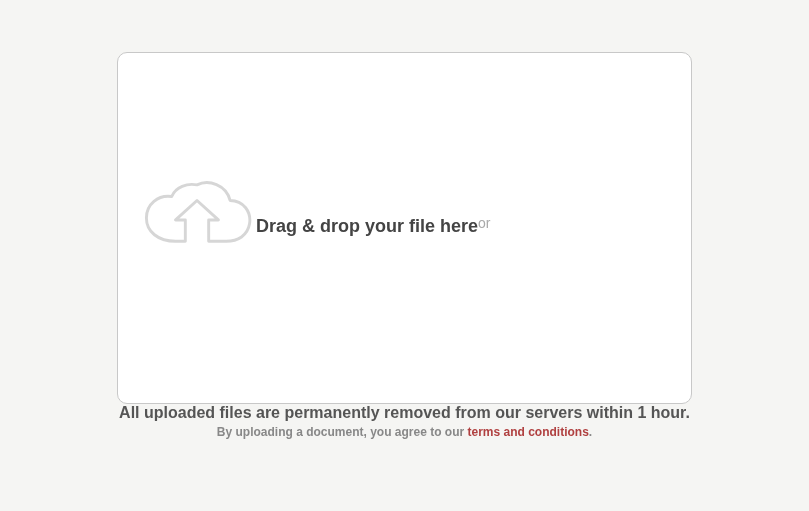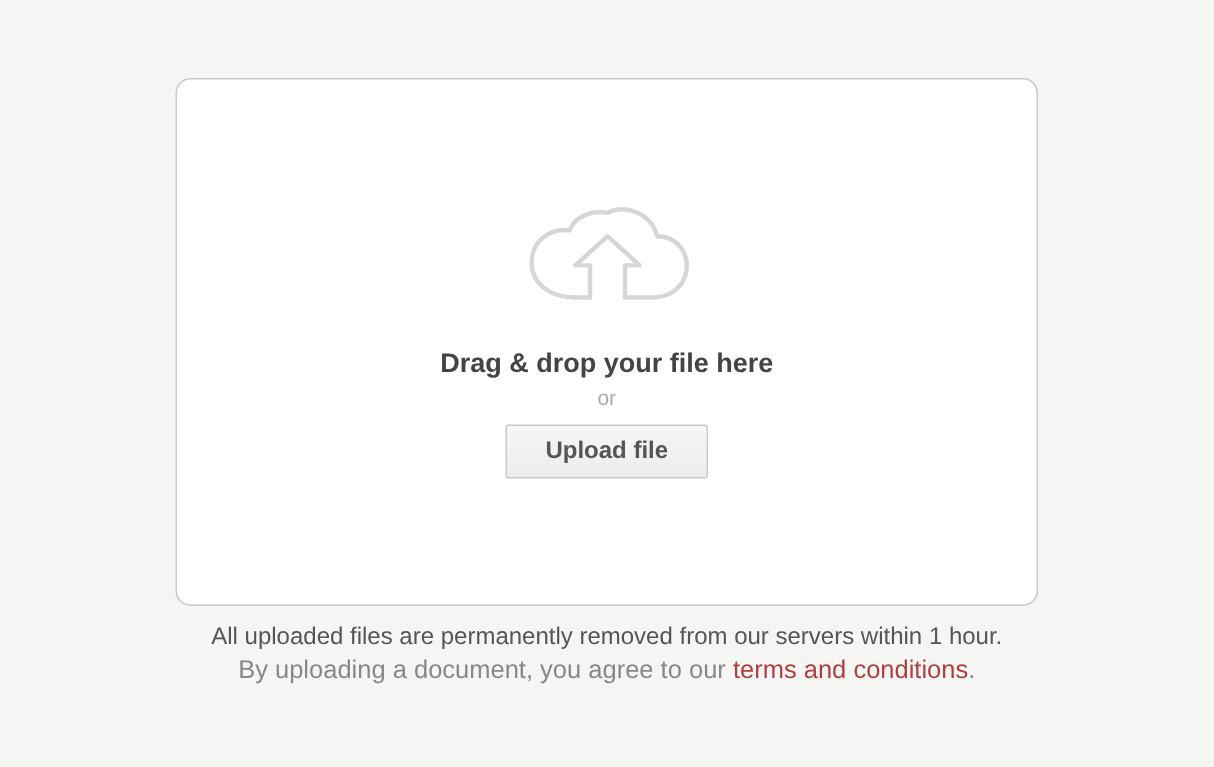--- a/index.html
+++ b/index.html
@@ -13,23 +13,22 @@
       align-items: center;
       padding-top: 52px;
     }
     .dropzone {
       width: 575px;
       height: 352px;
       background: #ffffff;
       border: 1px solid #c8c8c8;
       border-radius: 10px;
       display: flex;
-      flex-direction: column;
+      flex-direction: row;
       align-items: center;
-      justify-content: center;
       padding: 20px;
     }
     .cloud-icon {
       margin-bottom: 22px;
     }
     .cloud-icon svg {
       width: 118px;
       height: 72px;
       display: block;
     }
@@ -48,30 +47,31 @@
       background: linear-gradient(#f6f6f6, #ededed);
       border: 1px solid #c9c9c9;
       border-radius: 2px;
       padding: 8px 26px;
       font-size: 16px;
       font-weight: 600;
       color: #555555;
       cursor: pointer;
     }
     .notice {
-      margin-top: 12px;
       font-size: 16px;
       color: #555555;
       text-align: center;
+      font-weight: bold;
     }
     .agreement {
       margin-top: 3px;
-      font-size: 17px;
+      font-size: 12px;
       color: #888888;
       text-align: left;
+      font-weight: bold;
     }
     .terms-link {
       color: #b04040;
       text-decoration: none;
       cursor: pointer;
     }
   </style>
 </head>
 <body>
 
@@ -90,19 +90,18 @@
                L 82 40
                L 60 20
                L 38 40
                L 48 40
                L 48 62
                Z" stroke-linejoin="round"></path>
     </svg>
   </div>
   <div class="dropzone-title">Drag &amp; drop your file here</div>
   <div class="or-text">or</div>
-  <button class="upload-button">Upload file</button>
 </div>
 
 <div class="notice">All uploaded files are permanently removed from our servers within 1 hour.</div>
 <div class="agreement">
   <span>By uploading a document, you agree to our </span><a class="terms-link">terms and conditions</a><span>.</span>
 </div>
 
 </body></html>

